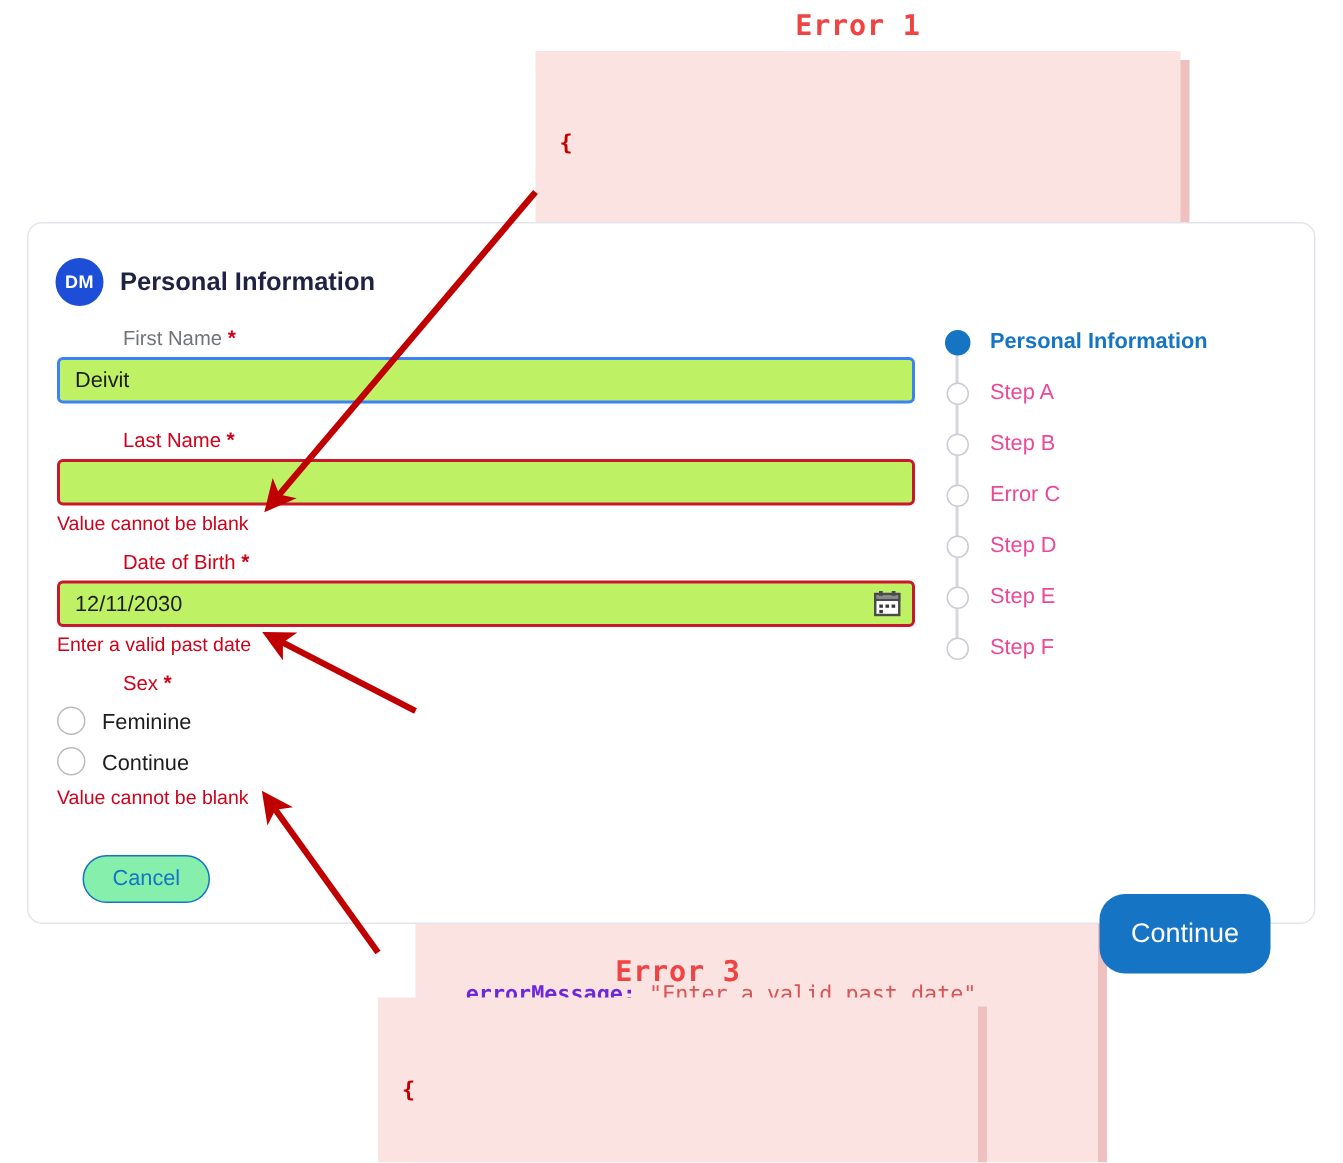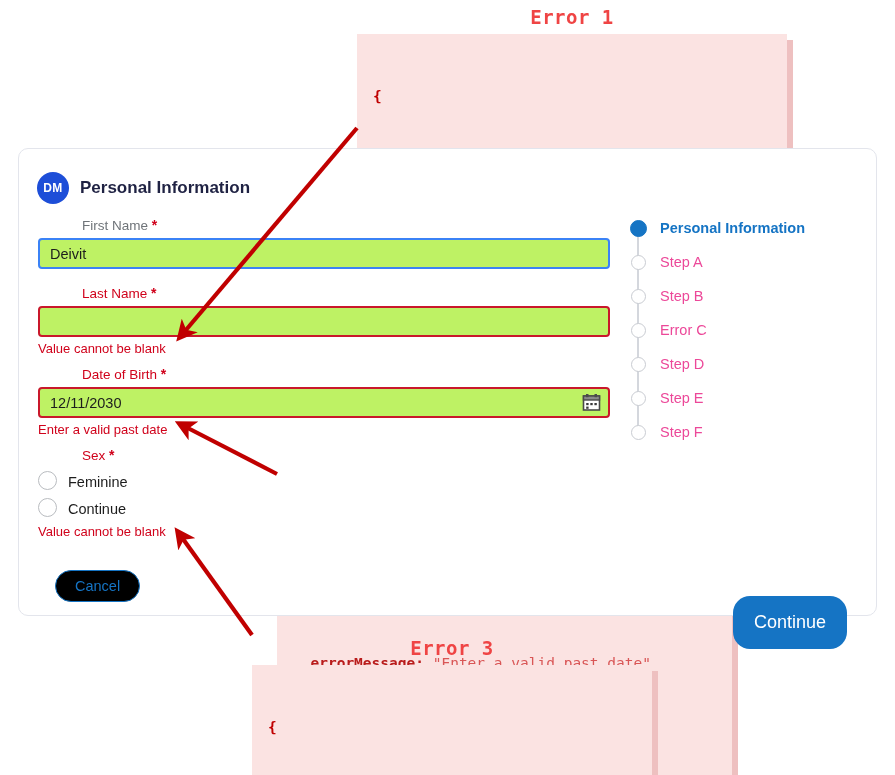--- a/index.html
+++ b/index.html
@@ -32,21 +32,21 @@
     background: #fbe3e2;
     box-shadow: 6px 6px 0 0 #eec0c0;
     padding: 10px 16px 12px 16px;
     font-family: "DejaVu Sans Mono", monospace;
     font-size: 14.5px;
     line-height: 21px;
     color: #d84a4a;
     white-space: pre;
   }
   .err-box .brace { color: #c00000; font-weight: bold; }
-  .err-box .key   { color: #b91c1c; font-weight: bold; }
+  .err-box .key   { color: #6d28d9; font-weight: bold; }
   .err-box .val   { color: #d95656; }
 
   
   .arrow-layer {
     position: absolute; left: 0; top: 0;
     width: 895px; height: 775px;
     pointer-events: none;
   }
 
   
@@ -185,21 +185,21 @@
   }
   .step-label.active { color: #1574c4; font-weight: bold; }
 
   
   .btn-cancel {
     position: absolute;
     left: 36px; top: 421px;
     padding: 7px 19px;
     border: 1px solid #1574c4;
     border-radius: 17px;
-    background: #000000;
+    background: #86efac;
     color: #1574c4;
     font-size: 14.5px;
     font-family: "Liberation Sans", sans-serif;
     cursor: pointer;
   }
   .btn-continue {
     position: absolute;
     right: 29px; top: 421px;
     padding: 16px 21px;
     border: none;

